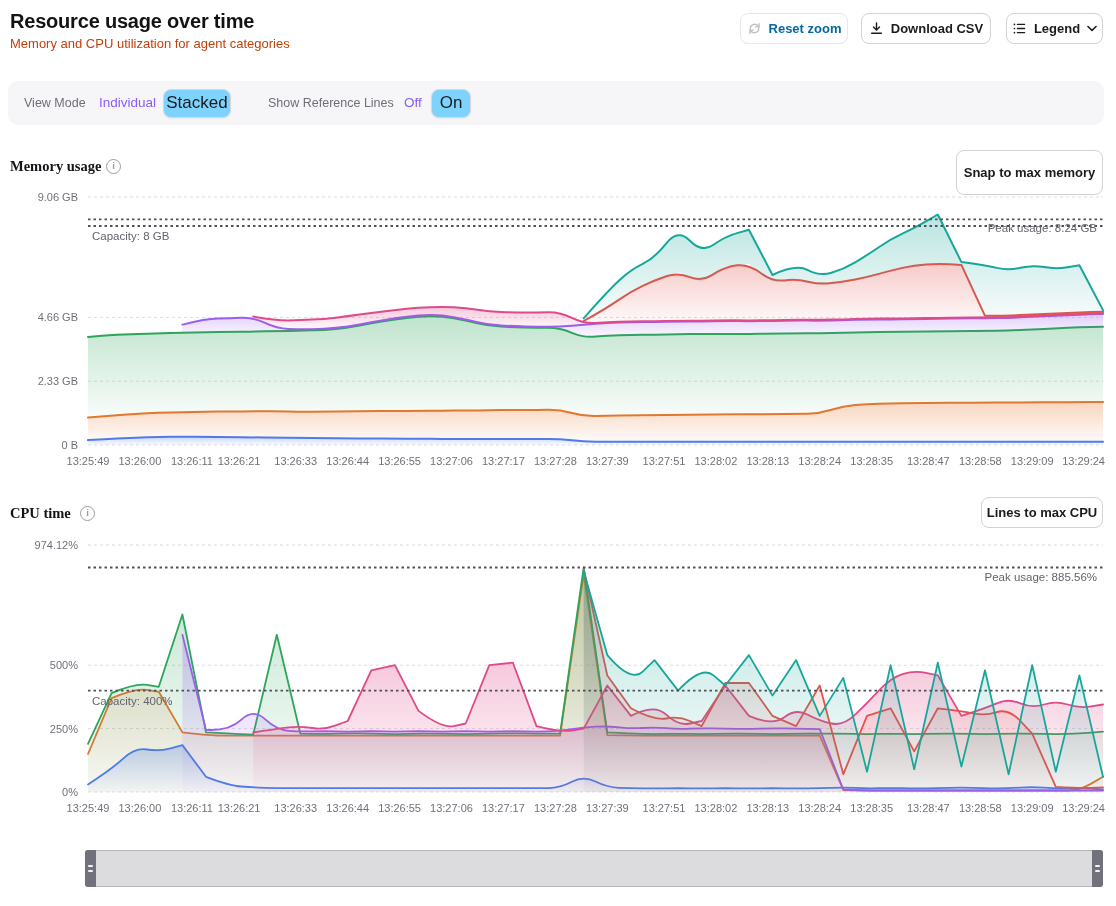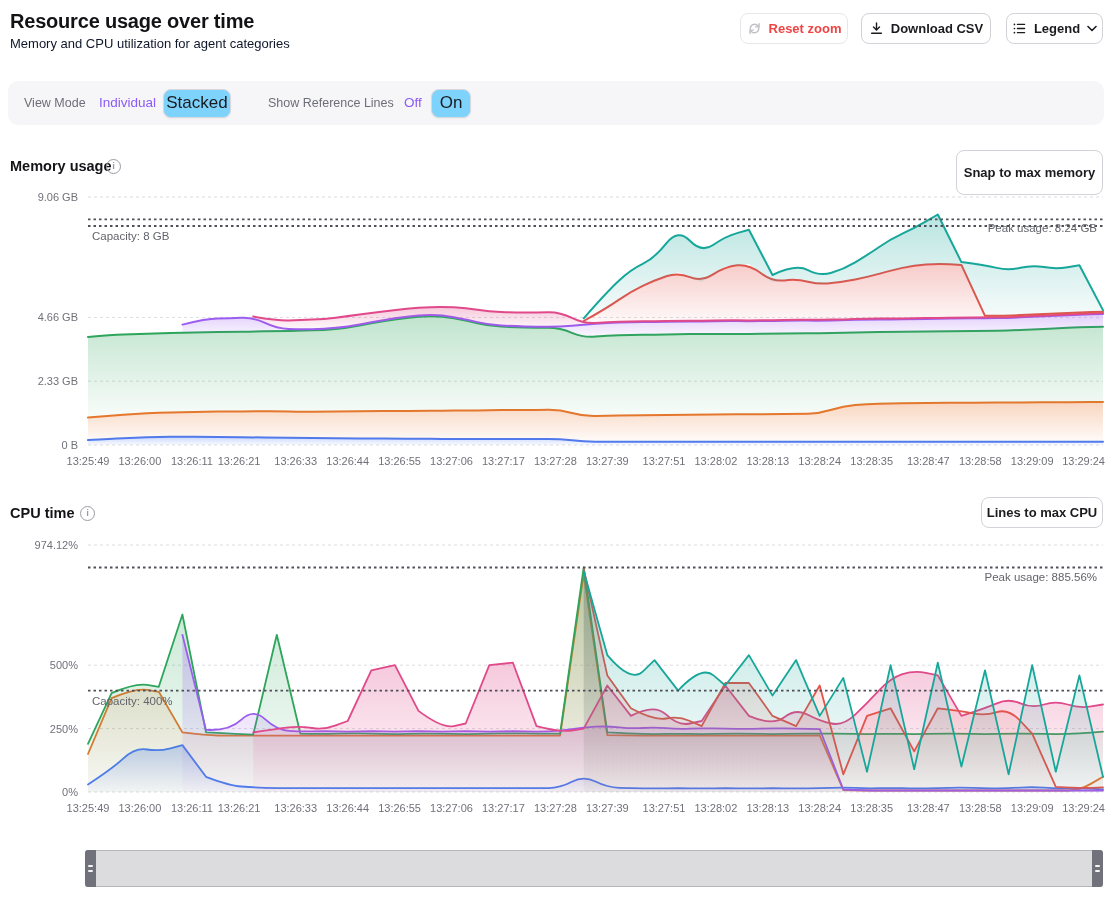--- a/index.html
+++ b/index.html
@@ -6,50 +6,50 @@
   html,body { width:1116px; height:906px; }
   body {
     position: relative;
     background: #ffffff;
     font-family: "Liberation Sans", sans-serif;
     color: #18181b;
     overflow: hidden;
   }
   .abs { position: absolute; }
   .page-title { left:10px; top:10px; font-size:20px; font-weight:700; color:#131316; letter-spacing:-0.2px; }
-  .page-subtitle { left:10px; top:36px; font-size:13px; color:#0f172a; }
+  .page-subtitle { left:10px; top:36px; font-size:13px; color:#c2410c; }
 
   .btn {
     position:absolute; display:flex; align-items:center; justify-content:center; gap:7px;
     background:#fff; border:1px solid #d2d2d8; border-radius:8px;
     font-size:13px; font-weight:600; color:#1b1b1f; cursor:pointer;
   }
   .btn svg { flex:0 0 auto; }
-  .btn.disabled { border-color:#e8e8ec; color:#ef4444; cursor:default; }
+  .btn.disabled { border-color:#e8e8ec; color:#0369a1; cursor:default; }
   .btn-reset    { left:740px; top:13px; width:108px; height:31px; }
   .btn-download { left:861px; top:13px; width:130px; height:31px; }
   .btn-legend   { left:1006px; top:13px; width:97px; height:31px; }
 
   .toolbar {
     position:absolute; left:8px; top:81px; width:1096px; height:44px;
     background:#f6f6f8; border-radius:10px;
   }
   .toolbar .lbl { position:absolute; top:15px; font-size:12.5px; color:#6e6e78; }
   .toolbar .opt { position:absolute; top:14px; font-size:13.5px; color:#8b5cf6; cursor:pointer; }
   .toolbar .pill {
     position:absolute; top:7.5px; height:29px; display:flex; align-items:center; justify-content:center;
     background:#7dd3fc; border:1px solid #d8d8de; border-radius:8px;
     font-size:17px; color:#1b1b1f; box-shadow:0 1px 2px rgba(0,0,0,.05); cursor:pointer;
   }
   .lbl-viewmode { left:16px; } .opt-individual { left:91px; }
   .pill-stacked { left:155px; width:68px; }
   .lbl-showref { left:260px; } .opt-off { left:396px; }
   .pill-on { left:423px; width:40px; }
 
-  .section-title { font-size:14.5px; font-weight:700; color:#141418; }
+  .section-title { font-size:14.5px; font-weight:700; color:#141418;font-family:Liberation Serif, serif; }
   .mem-title { left:10px; top:158px; } .cpu-title { left:10px; top:505px; }
   .info-icon {
     position:absolute; width:15px; height:15px; border:1.2px solid #9b9ba3; border-radius:50%;
     color:#9b9ba3; font-size:9.5px; font-weight:700; text-align:center; line-height:12.5px; cursor:pointer;
   }
   .info-mem { left:106px; top:159px; } .info-cpu { left:80px; top:506px; }
   .btn-snap-mem { left:956px; top:150px; width:147px; height:45px; }
   .btn-snap-cpu { left:981px; top:497px; width:122px; height:31px; }
 
   svg.chart { position:absolute; left:0; width:1116px; height:285px; }

